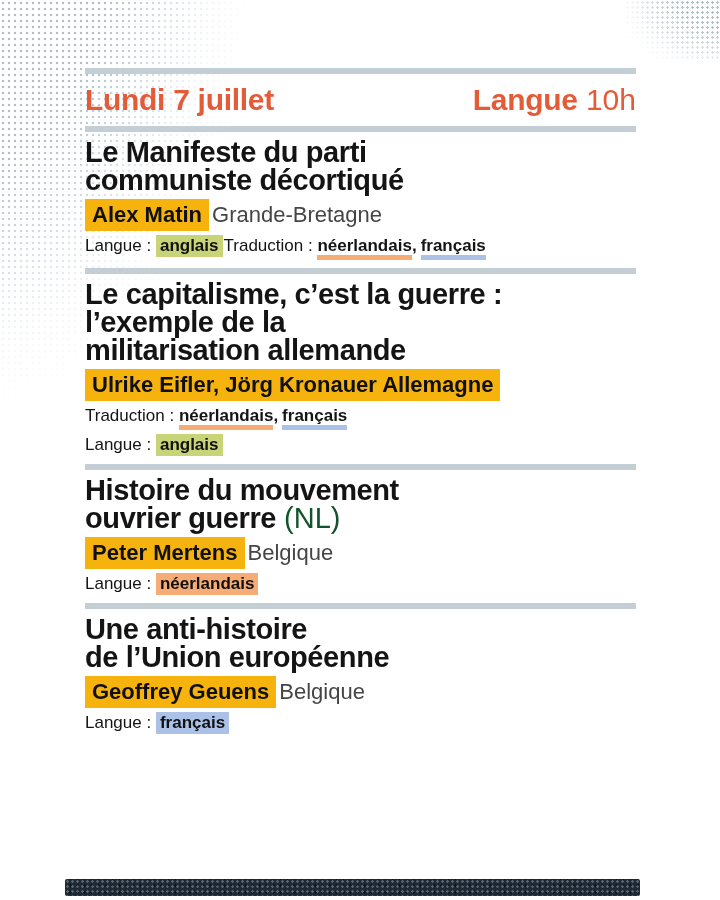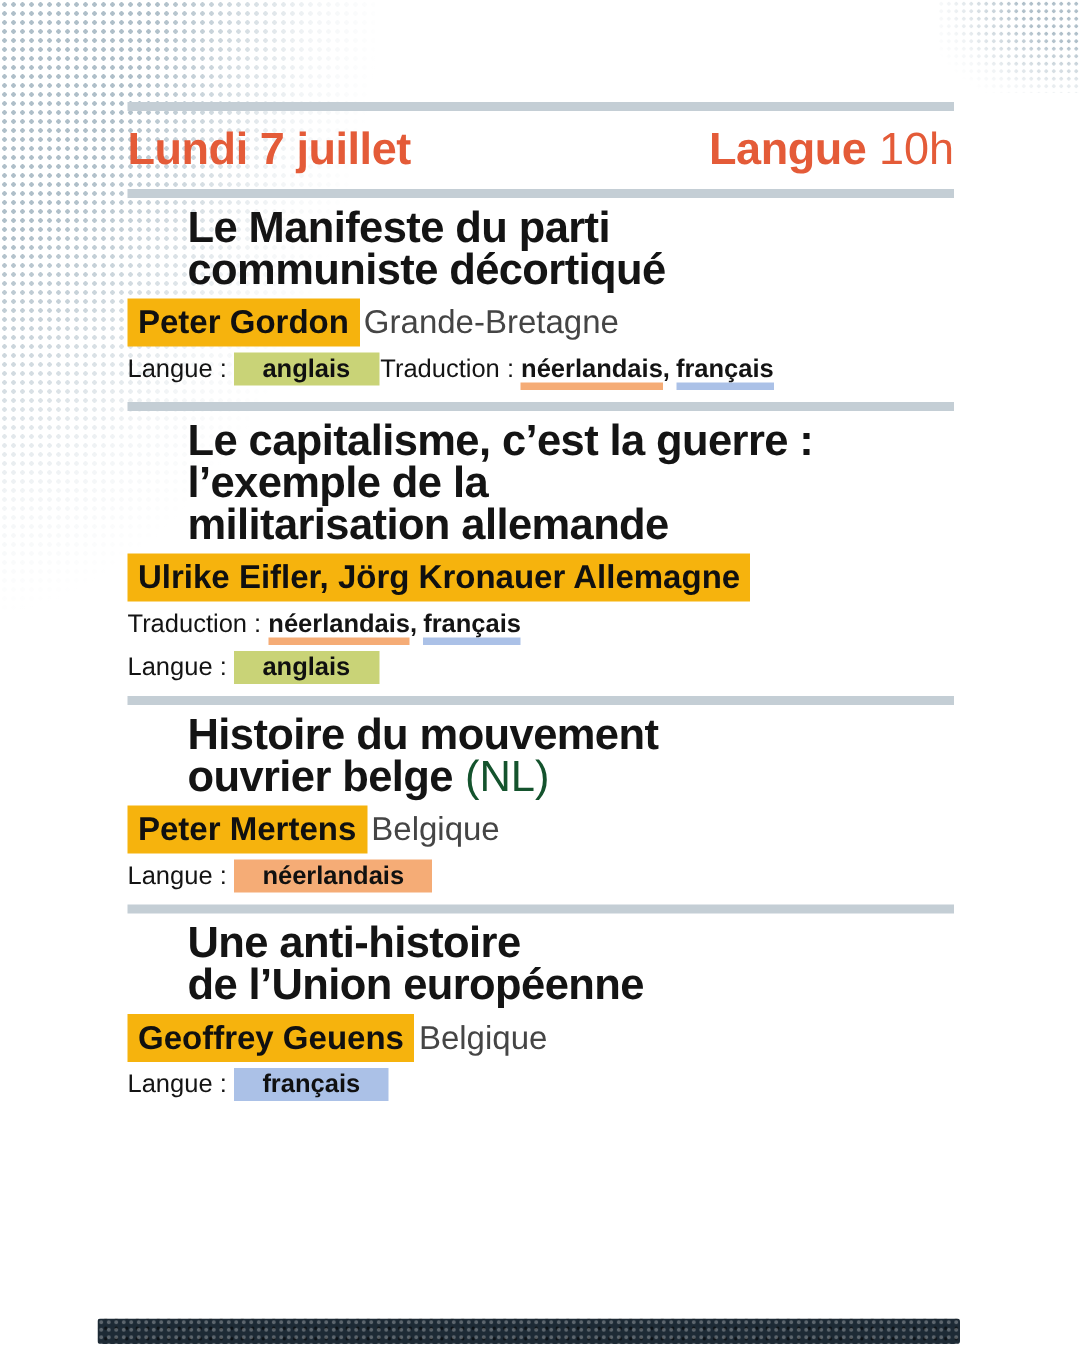--- a/index.html
+++ b/index.html
@@ -55,31 +55,31 @@
 
   .header { display:flex; justify-content:space-between; align-items:flex-end;
             padding:11px 0; font-size:30px; line-height:30px; }
   .date { color:var(--accent); font-weight:700; letter-spacing:-.3px; }
   .session-time { color:var(--accent); white-space:nowrap; }
   .session-time .period { font-weight:700; letter-spacing:-.3px; }
   .session-time .time { font-weight:400; }
 
   .session { padding:6px 0 8px; }
   .title { font-size:29px; line-height:28px; font-weight:700; letter-spacing:-.4px;
-           color:var(--ink); white-space:pre-line;margin-left:40px; }
+           color:var(--ink); white-space:pre-line; }
   .title .suffix { font-weight:400; letter-spacing:0; color:#14532d; }
 
   .speaker-line { margin-top:5px; font-size:22px; line-height:32px; }
   .hl-name { background:var(--hl-yellow); font-weight:700; color:#101010;
              padding:3px 7px 4px; }
   .country { color:var(--muted); font-weight:400; margin-left:3px; }
 
   .lang-line { margin-top:4px; font-size:17px; line-height:22px; color:var(--ink); }
   .lbl { font-weight:400; }
-  .chip { font-weight:700; padding:1px 19px 2px; color:#101010; }
+  .chip { font-weight:700; padding:1px 4px 2px; color:#101010; }
   .chip-green { background:var(--chip-green); }
   .chip-peach { background:var(--chip-peach); }
   .chip-blue  { background:var(--chip-blue); }
   .tl { font-weight:700; display:inline-block; border-bottom:5px solid; padding-bottom:0; line-height:18px; }
   .tl-peach { border-color:var(--chip-peach); }
   .tl-blue  { border-color:var(--chip-blue); }
   .comma { font-weight:700; margin-right:4px; }
   .tight { margin-left:1px; }
 </style>
 </head>
@@ -99,21 +99,21 @@
       <span class="date">Lundi 7 juillet</span>
       <span class="session-time"><span class="period">Langue</span> <span class="time">10h</span></span>
     </div>
 
     <div class="rule"></div>
 
     <section class="session">
       <h2 class="title"><span>Le Manifeste du parti
 communiste décortiqué</span></h2>
       <p class="speaker-line">
-        <span class="hl-name">Peter Gordon</span><span class="country">Grande-Bretagne</span>
+        <span class="hl-name">Alex Matin</span><span class="country">Grande-Bretagne</span>
       </p>
       <p class="lang-line">
         <span class="lbl">Langue :</span>
         <span class="chip chip-green">anglais</span><span class="lbl tight">Traduction :</span>
         <span class="tl tl-peach">néerlandais</span><span class="comma">,</span><span class="tl tl-blue">français</span>
       </p>
     </section>
 
     <div class="rule"></div>
 
@@ -131,21 +131,21 @@
       <p class="lang-line">
         <span class="lbl">Langue :</span>
         <span class="chip chip-green">anglais</span>
       </p>
     </section>
 
     <div class="rule"></div>
 
     <section class="session">
       <h2 class="title"><span>Histoire du mouvement
-ouvrier belge</span><span class="suffix"> (NL)</span></h2>
+ouvrier guerre</span><span class="suffix"> (NL)</span></h2>
       <p class="speaker-line">
         <span class="hl-name">Peter Mertens</span><span class="country">Belgique</span>
       </p>
       <p class="lang-line">
         <span class="lbl">Langue :</span>
         <span class="chip chip-peach">néerlandais</span>
       </p>
     </section>
 
     <div class="rule"></div>

